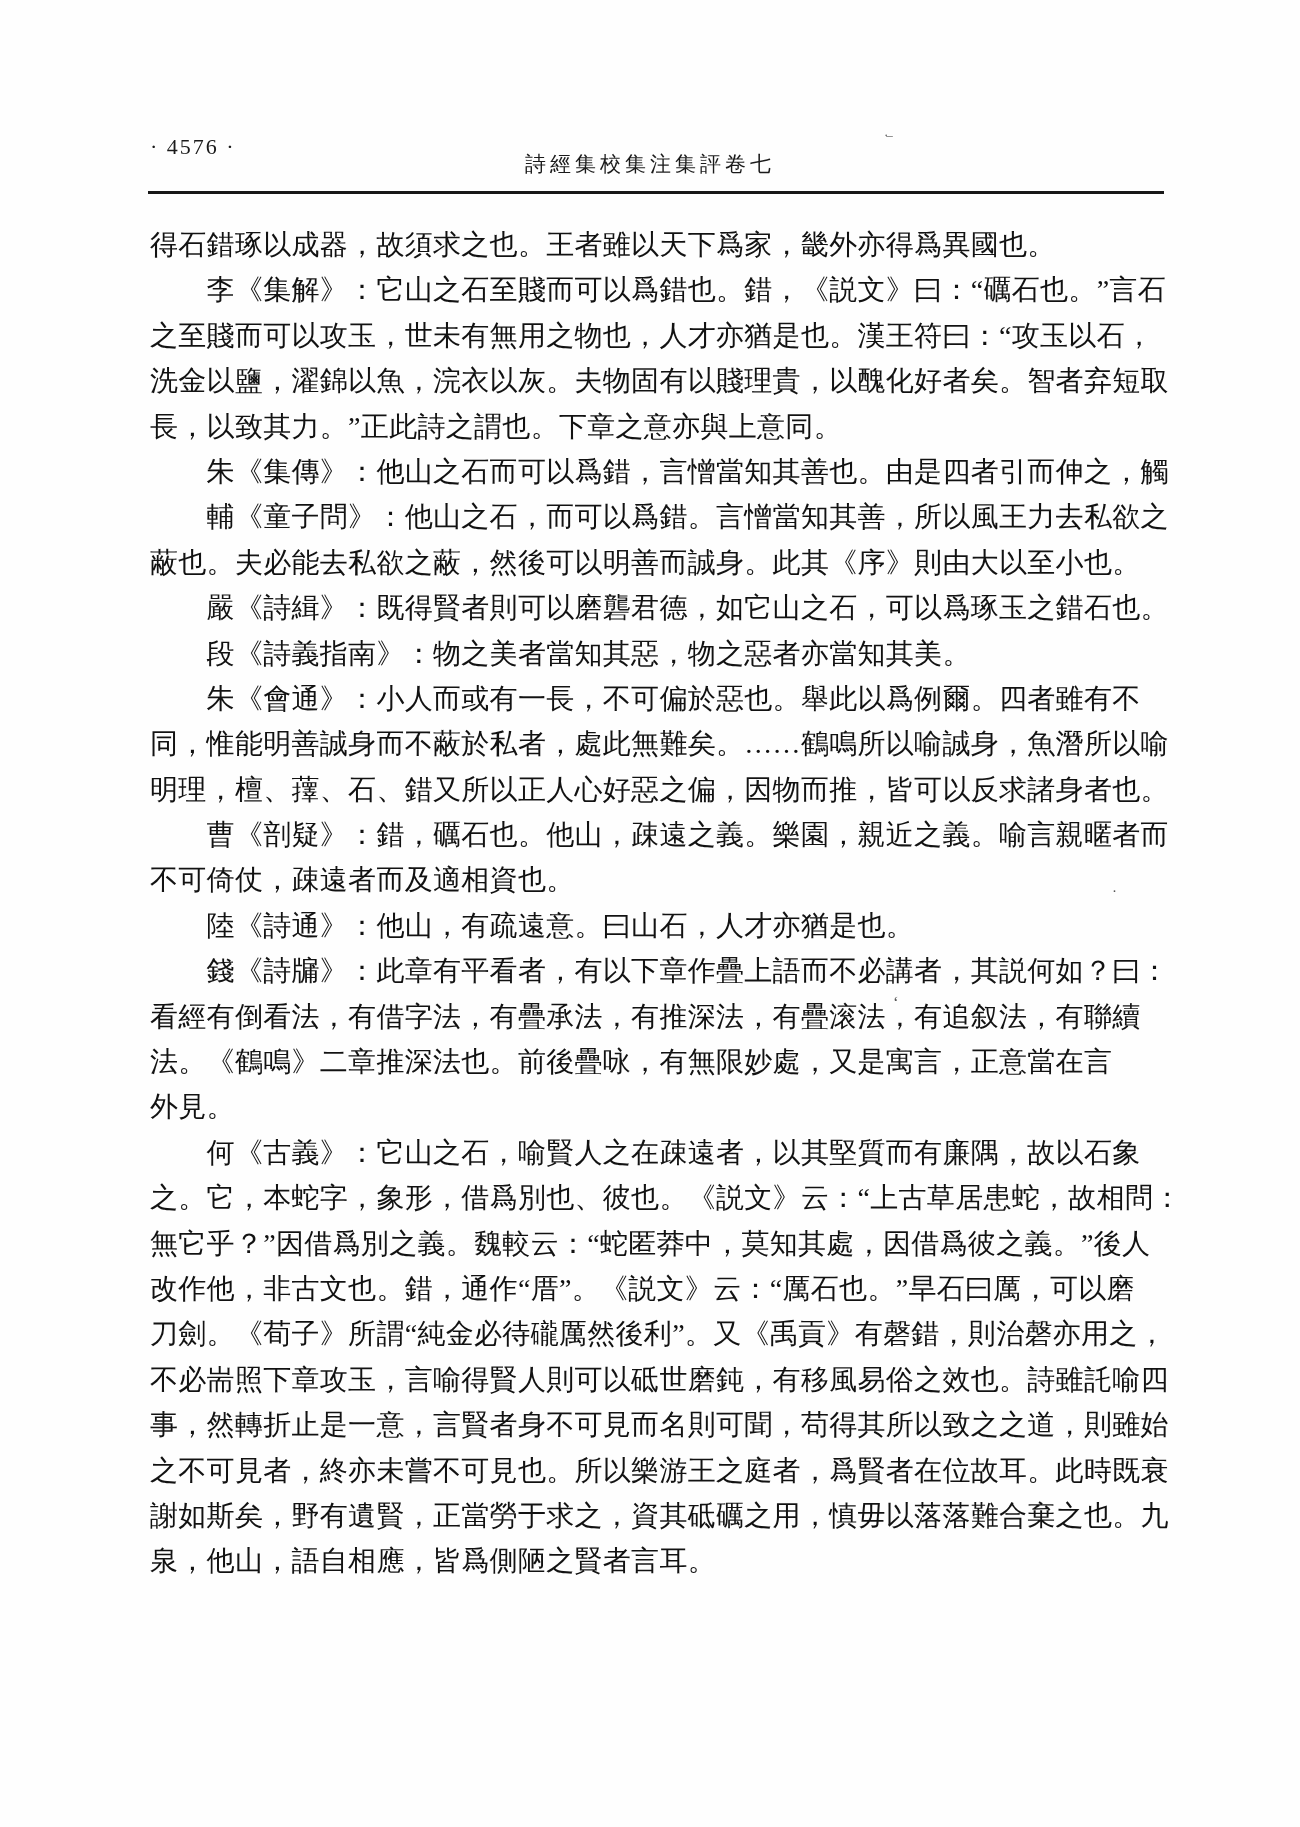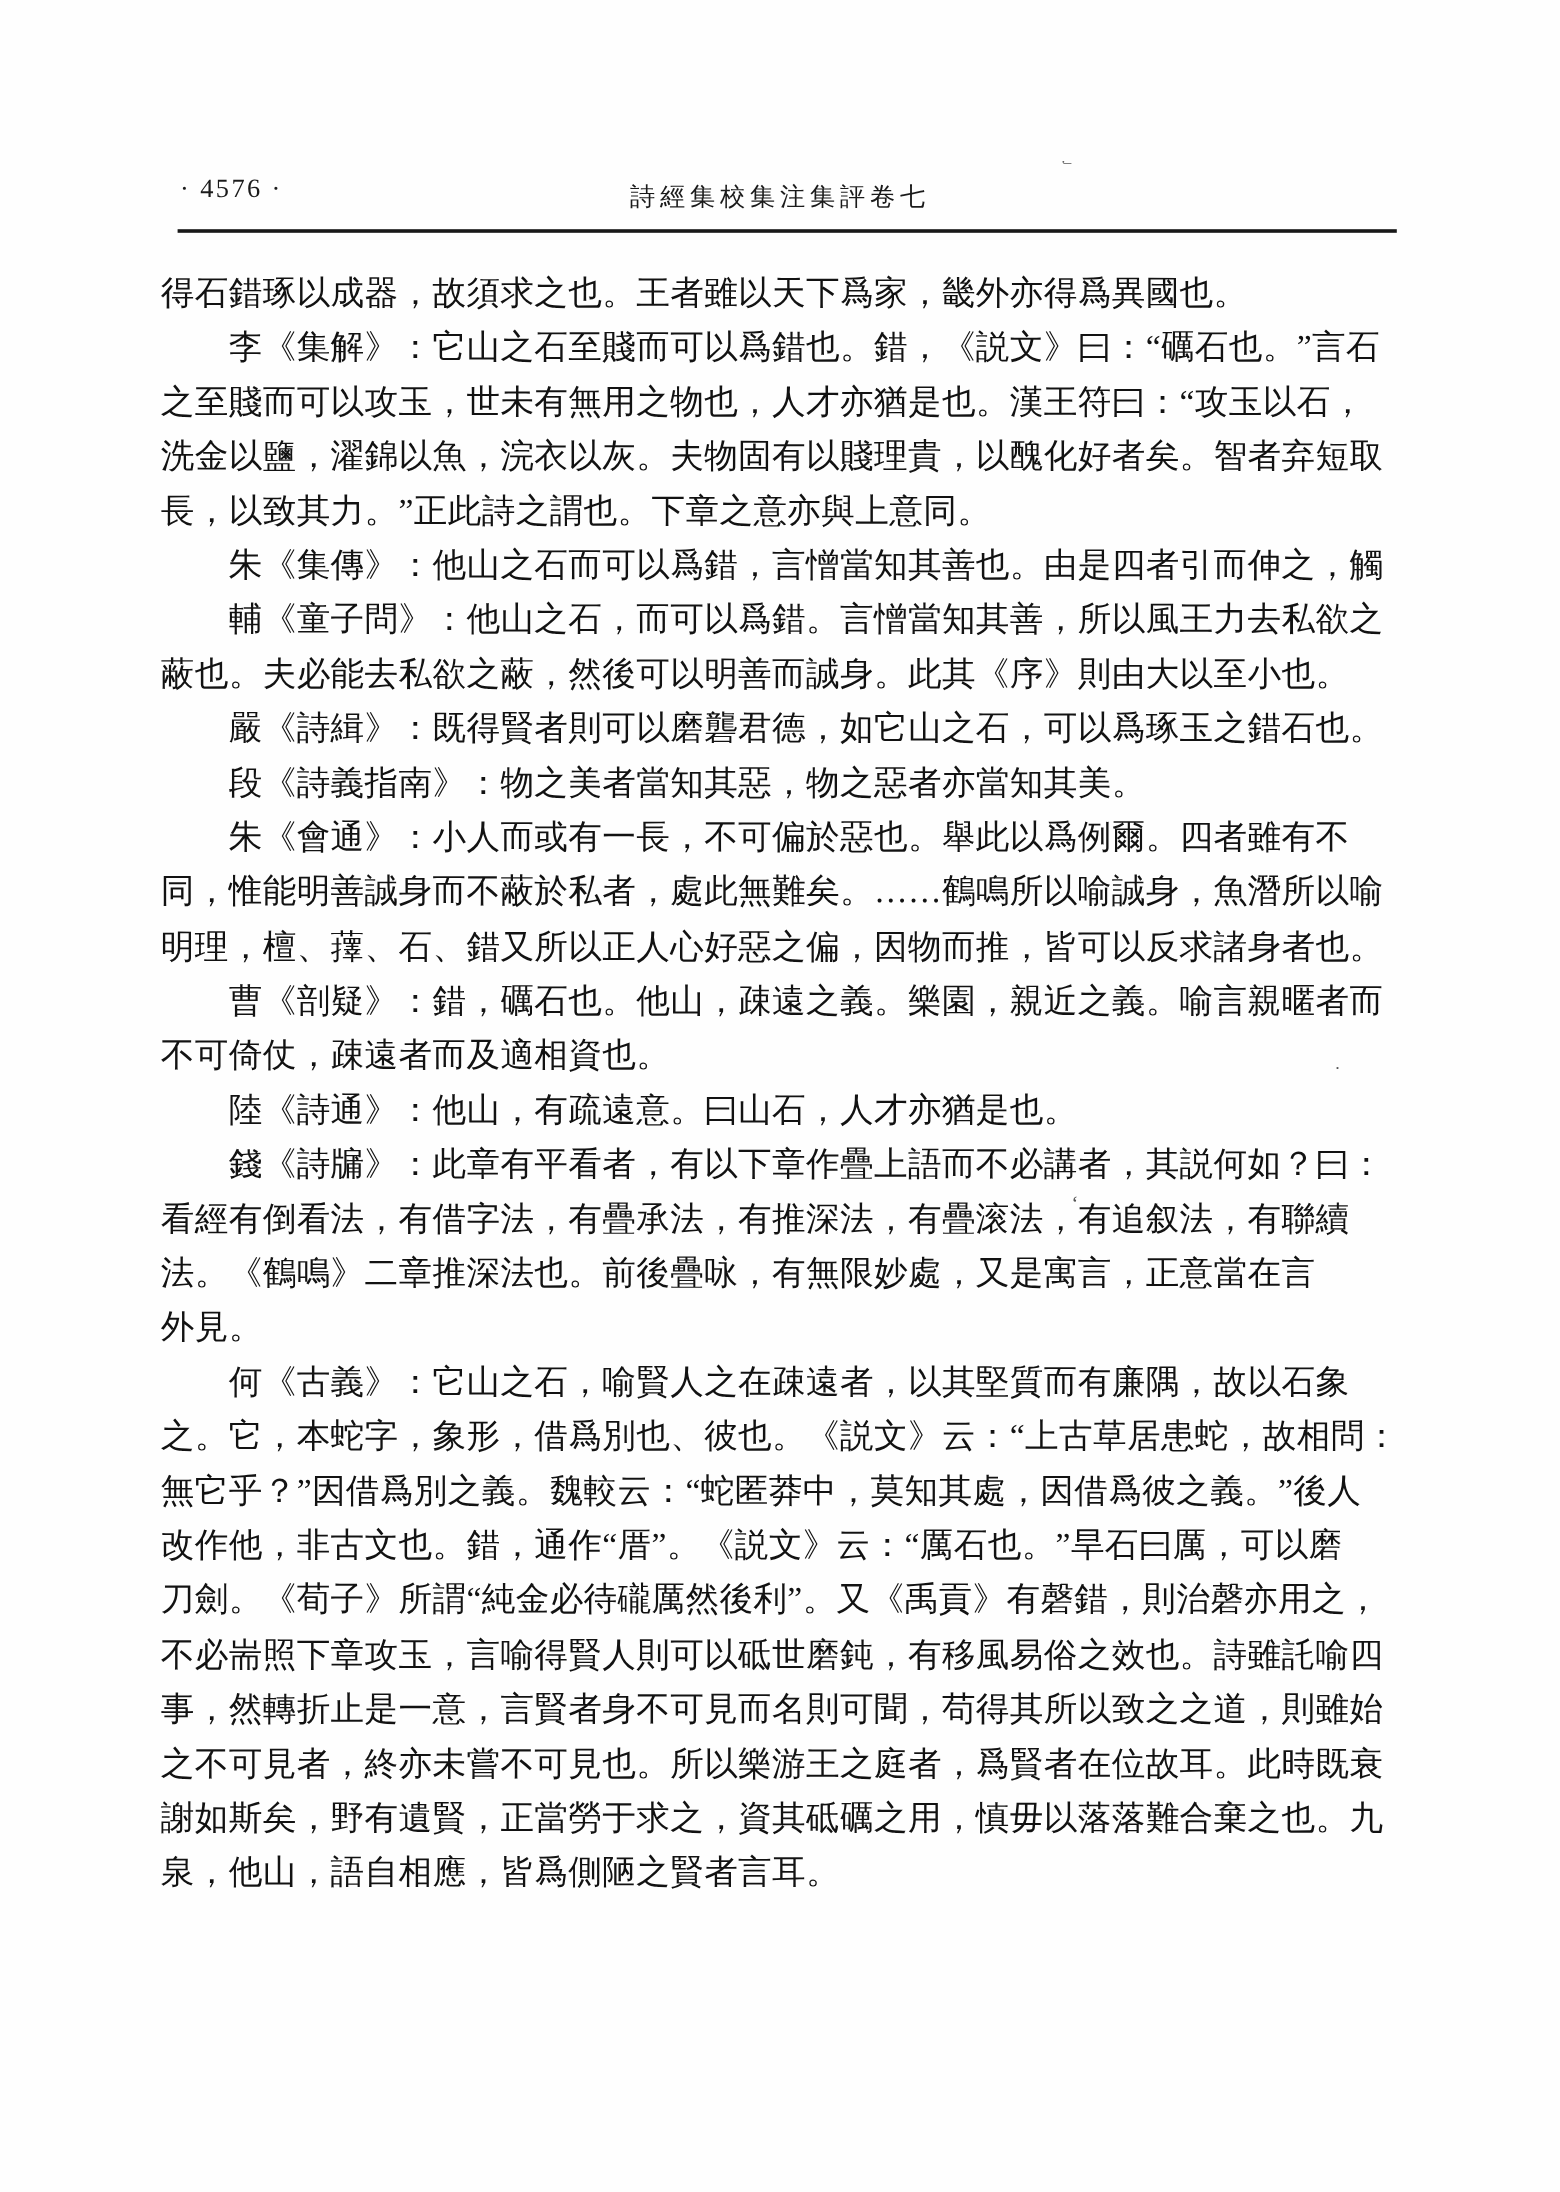--- a/index.html
+++ b/index.html
@@ -12,21 +12,21 @@
     width: 1300px;
     height: 1827px;
     background: #fefefe;
     color: #141414;
     font-family: "Liberation Serif", "DejaVu Serif", serif;
     overflow: hidden;
   }
   .page-number {
     position: absolute;
     left: 150px;
-    top: 144px;
+    top: 134px;
     font-size: 22px;
     letter-spacing: 2px;
     color: #1a1a1a;
   }
   .header-title {
     position: absolute;
     left: 0;
     top: 136px;
     width: 100%;
     text-align: center;
@@ -38,21 +38,21 @@
   .header-rule {
     position: absolute;
     left: 148px;
     top: 191px;
     width: 1016px;
     height: 3px;
     background: #181818;
   }
   .body-text {
     position: absolute;
-    left: 134px;
+    left: 150px;
     top: 222px;
     width: 1012px;
   }
   .body-text .line {
     height: 45.4px;
     line-height: 45.4px;
     font-size: 28px;
     letter-spacing: 0.3px;
     white-space: pre;
     color: #121212;

